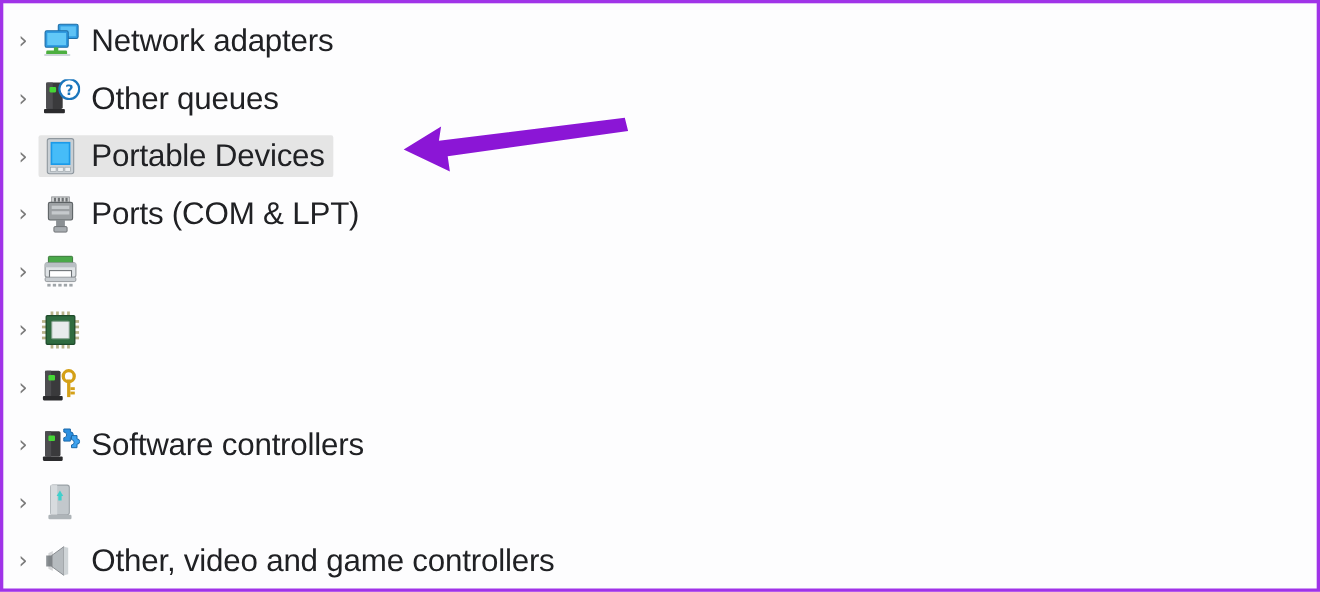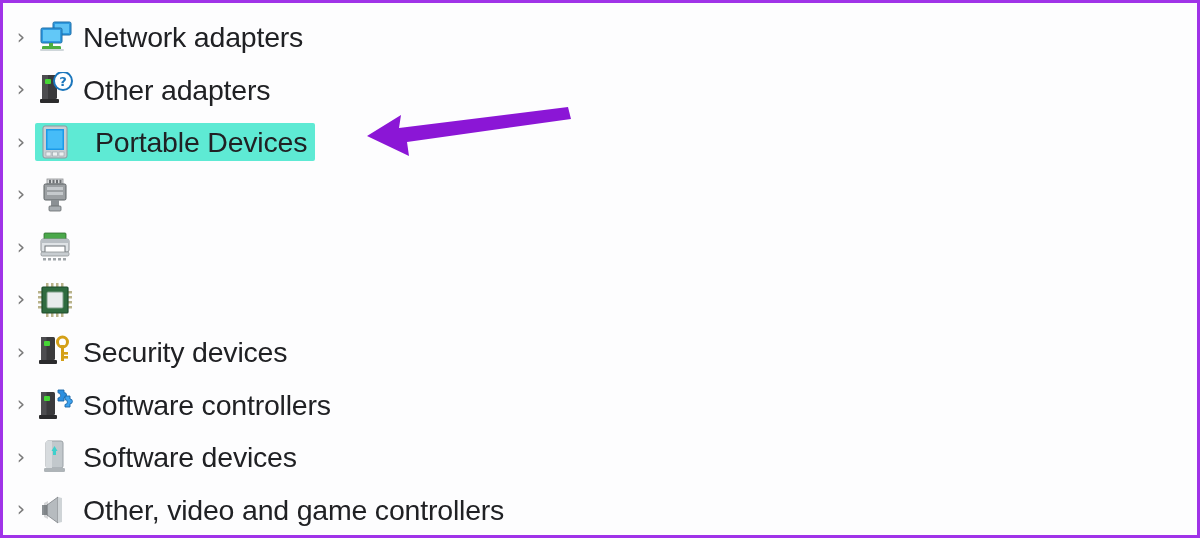--- a/index.html
+++ b/index.html
@@ -42,22 +42,21 @@
     user-select:none;
   }
   .hl{
     display:flex;
     align-items:flex-start;
     height:38px;
     border-radius:2px;
     padding-right:8px;
   }
   .row.selected .hl{
-    background:#5eead4;
-    gap:12px;
+    background:#e5e5e5;
   }
   .ico{
     flex:0 0 40px;
     width:40px;height:38px;
     position:relative;
     margin-right:8px;
   }
   .label{
     font-size:28.5px;
     color:#202124;
@@ -106,21 +105,21 @@
           <span class="ico">
             <svg width="36" height="36" viewBox="0 0 36 36">
         <rect x="5" y="3" width="15" height="24" rx="1.5" fill="#3a3a3c"></rect>
         <rect x="5" y="3" width="6" height="24" fill="#4d4d50"></rect>
         <rect x="8" y="7" width="6" height="5" rx="1" fill="#46d636"></rect>
         <rect x="3" y="27" width="19" height="4" rx="1" fill="#2b2b2d"></rect>
         <circle cx="26" cy="9" r="9" fill="#ffffff" stroke="#1b76bc" stroke-width="2"></circle>
         <text x="26" y="14" font-size="13" font-family="DejaVu Sans, sans-serif" font-weight="bold" fill="#1b76bc" text-anchor="middle">?</text>
       </svg>
           </span>
-          <span class="label">Other adapters</span>
+          <span class="label">Other queues</span>
         </span>
       </div>
       <div class="row selected">
         <span class="chev">›</span>
         <span class="hl">
           <span class="ico">
             <svg width="30" height="36" viewBox="0 0 30 36">
         <rect x="3" y="2" width="24" height="32" rx="2" fill="#c9cfd4" stroke="#8e979e" stroke-width="1"></rect>
         <rect x="6" y="5" width="18" height="21" fill="#1b9ae8"></rect>
         <rect x="7.5" y="6.5" width="15" height="18" fill="#46bcf8"></rect>
@@ -142,20 +141,21 @@
         <rect x="13.5" y="1.8" width="2" height="3.5" fill="#6d7073"></rect>
         <rect x="17" y="1.8" width="2" height="3.5" fill="#6d7073"></rect>
         <rect x="20.5" y="1.8" width="2" height="3.5" fill="#6d7073"></rect>
         <rect x="5" y="6" width="22" height="16" rx="1.5" fill="#9ca0a3" stroke="#5d6265" stroke-width="1"></rect>
         <rect x="8" y="9" width="16" height="3" fill="#c5c9cc"></rect>
         <rect x="8" y="14" width="16" height="3" fill="#c5c9cc"></rect>
         <rect x="12" y="22" width="8" height="6" fill="#8b9094"></rect>
         <rect x="10" y="28" width="12" height="5" rx="1" fill="#a8adb1" stroke="#65696c" stroke-width="0.8"></rect>
       </svg>
           </span>
+          <span class="label">Ports (COM &amp; LPT)</span>
         </span>
       </div>
       <div class="row">
         <span class="chev">›</span>
         <span class="hl">
           <span class="ico">
             <svg width="36" height="32" viewBox="0 0 36 32">
         <rect x="7" y="2" width="22" height="7" rx="1" fill="#4aa84a" stroke="#2f6d2f" stroke-width="0.8"></rect>
         <rect x="4" y="8" width="28" height="13" rx="2" fill="#dfe3e6" stroke="#8d9296" stroke-width="1"></rect>
         <rect x="4" y="8" width="28" height="4" fill="#b9bfc4"></rect>
@@ -207,21 +207,20 @@
         <rect x="4" y="2" width="14" height="23" rx="1.5" fill="#3a3a3c"></rect>
         <rect x="4" y="2" width="5.5" height="23" fill="#4d4d50"></rect>
         <rect x="7" y="6" width="6" height="5" rx="1" fill="#46d636"></rect>
         <rect x="2" y="25" width="18" height="4" rx="1" fill="#2b2b2d"></rect>
         <circle cx="25.5" cy="7" r="5" fill="none" stroke="#d4a017" stroke-width="3"></circle>
         <rect x="24" y="10" width="3" height="16" fill="#d4a017"></rect>
         <rect x="27" y="17" width="4" height="2.6" fill="#d4a017"></rect>
         <rect x="27" y="21" width="4" height="2.6" fill="#d4a017"></rect>
       </svg>
           </span>
-          <span class="label">Security devices</span>
         </span>
       </div>
       <div class="row">
         <span class="chev">›</span>
         <span class="hl">
           <span class="ico">
             <svg width="36" height="34" viewBox="0 0 36 34">
         <rect x="4" y="4" width="14" height="23" rx="1.5" fill="#3a3a3c"></rect>
         <rect x="4" y="4" width="5.5" height="23" fill="#4d4d50"></rect>
         <rect x="7" y="8" width="6" height="5" rx="1" fill="#46d636"></rect>
@@ -238,21 +237,20 @@
         <span class="hl">
           <span class="ico">
             <svg width="26" height="36" viewBox="0 0 26 36">
         <rect x="4" y="2" width="17" height="27" rx="2" fill="#c2c8cc" stroke="#9aa1a6" stroke-width="1"></rect>
         <rect x="4" y="2" width="6" height="27" fill="#d7dbde"></rect>
         <path d="M12.5 7 l3 5 h-6 Z" fill="#3fd0cc"></path>
         <rect x="11" y="11" width="3" height="5" fill="#3fd0cc"></rect>
         <rect x="2" y="29" width="21" height="4" rx="1.2" fill="#aeb4b8"></rect>
       </svg>
           </span>
-          <span class="label">Software devices</span>
         </span>
       </div>
       <div class="row">
         <span class="chev">›</span>
         <span class="hl">
           <span class="ico">
             <svg width="32" height="32" viewBox="0 0 32 32">
         <rect x="3" y="11" width="5" height="10" fill="#8b9094"></rect>
         <path d="M8 11 L19 3 L19 29 L8 21 Z" fill="#b6bbbf" stroke="#7d8286" stroke-width="0.8"></path>
         <path d="M19 3 L23 4 L23 28 L19 29 Z" fill="#cfd4d7"></path>

